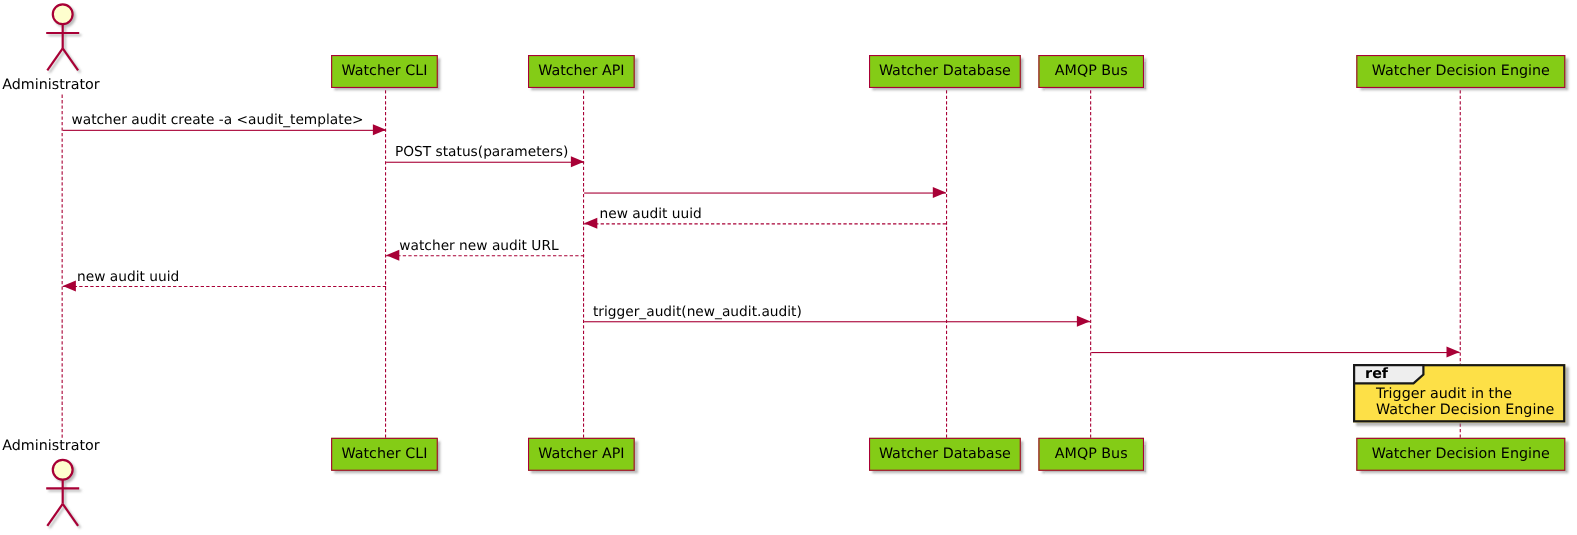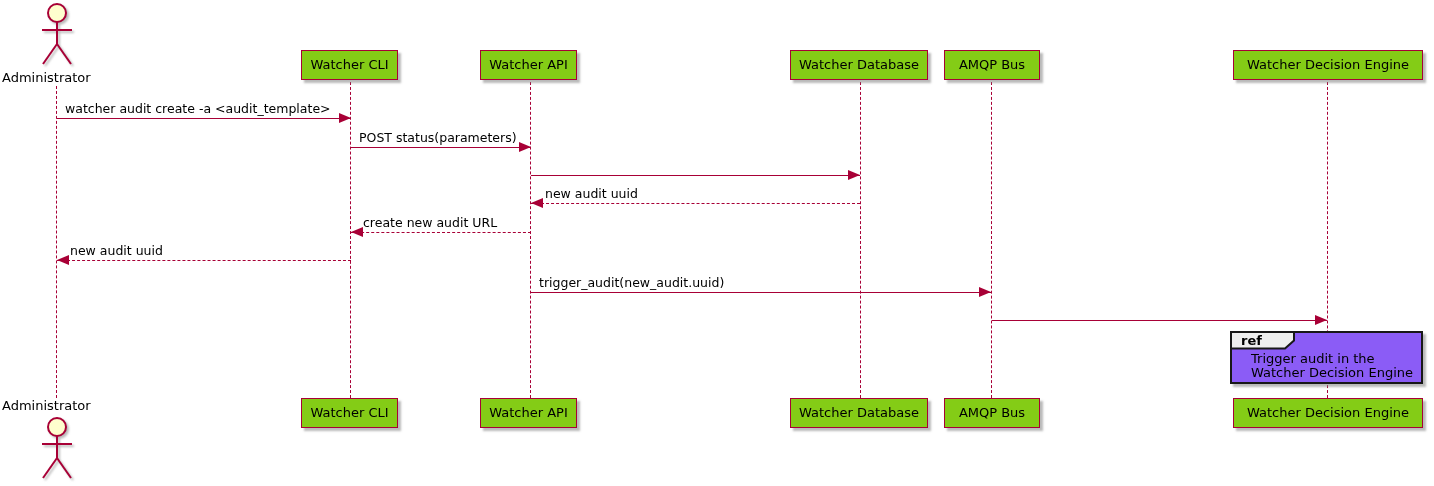--- a/index.html
+++ b/index.html
@@ -51,21 +51,21 @@
   .mline{position:absolute;height:0;z-index:2;}
   .mline.solid{border-top:1px solid #A80036;}
   .mline.dashed{border-top:1px dashed #A80036;}
   .ahead{position:absolute;width:0;height:0;z-index:2;}
   .ahead.right{border-top:5px solid transparent;border-bottom:5px solid transparent;border-left:12px solid #A80036;}
   .ahead.left{border-top:5px solid transparent;border-bottom:5px solid transparent;border-right:12px solid #A80036;}
   
   .refbox{
     position:absolute;
     box-sizing:border-box;
-    background:#8b5cf6;
+    background:#fde047;
     border:2px solid #181818;
     box-shadow:3px 3px 2px rgba(130,130,130,0.55);
     z-index:5;
   }
   .ref-pent{position:absolute;left:-2px;top:-2px;}
   .ref-keyword{
     position:absolute;left:9px;top:0;
     font-weight:bold;font-size:13px;line-height:15px;
     z-index:6;
   }
@@ -106,29 +106,29 @@
   <div class="mline solid" style="left:351px;top:147px;width:180px"></div>
   <div class="ahead right" style="left:519px;top:142px"></div>
 
   <div class="mline solid" style="left:531px;top:175px;width:329px"></div>
   <div class="ahead right" style="left:848px;top:170px"></div>
 
   <span class="mlabel" style="left:545px;top:186px">new audit uuid</span>
   <div class="mline dashed" style="left:531px;top:203px;width:329px"></div>
   <div class="ahead left" style="left:531px;top:198px"></div>
 
-  <span class="mlabel" style="left:363px;top:215px">create new audit URL</span>
+  <span class="mlabel" style="left:363px;top:215px">watcher new audit URL</span>
   <div class="mline dashed" style="left:351px;top:232px;width:180px"></div>
   <div class="ahead left" style="left:351px;top:227px"></div>
 
   <span class="mlabel" style="left:70px;top:243px">new audit uuid</span>
   <div class="mline dashed" style="left:57px;top:260px;width:294px"></div>
   <div class="ahead left" style="left:57px;top:255px"></div>
 
-  <span class="mlabel" style="left:539px;top:275px">trigger_audit(new_audit.uuid)</span>
+  <span class="mlabel" style="left:539px;top:275px">trigger_audit(new_audit.audit)</span>
   <div class="mline solid" style="left:531px;top:292px;width:460px"></div>
   <div class="ahead right" style="left:979px;top:287px"></div>
 
   <div class="mline solid" style="left:992px;top:320px;width:335px"></div>
   <div class="ahead right" style="left:1315px;top:315px"></div>
 
   <div class="refbox" style="left:1230px;top:331px;width:193px;height:53px">
     <svg class="ref-pent" width="70" height="20" viewBox="0 0 70 20">
       <path d="M1,1 H64 V9.5 L55,17.5 H1 Z" fill="#EEEEEE" stroke="#181818" stroke-width="2"></path>
     </svg>

